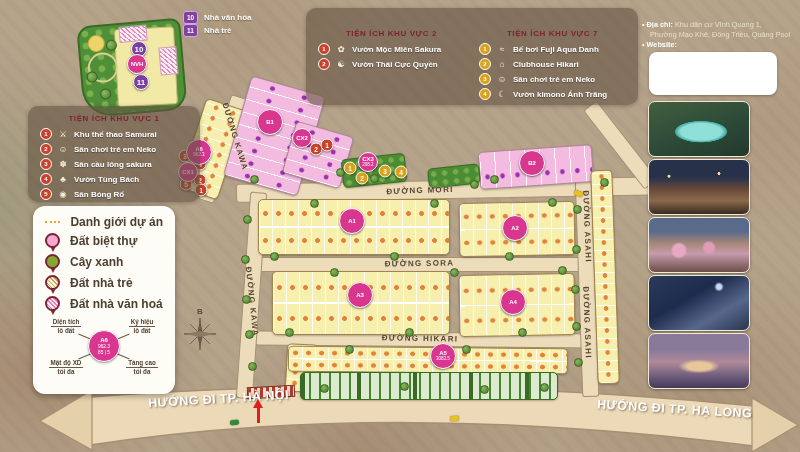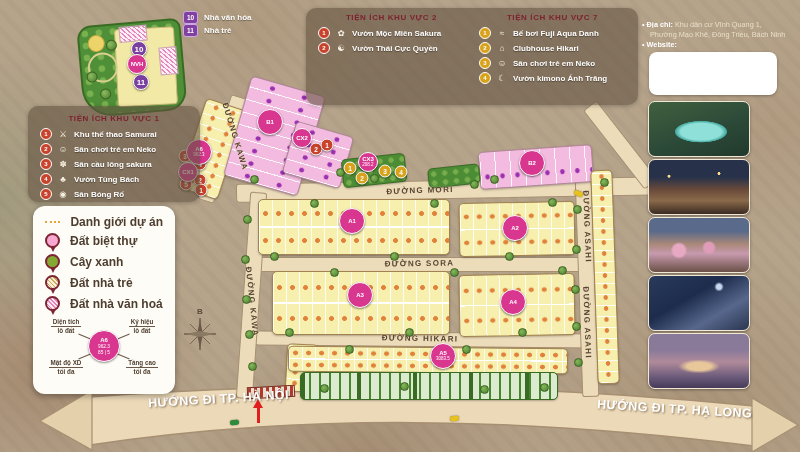--- a/index.html
+++ b/index.html
@@ -297,21 +297,21 @@
     <div class="lrow">
         <span class="sq">10</span>
         <span class="ltxt">Nhà văn hóa</span>
       </div>
     <div class="lrow">
         <span class="sq">11</span>
         <span class="ltxt">Nhà trẻ</span>
       </div>
   </div>
 
-  <div class="panel" style="left:306px;top:8px;width:332px;height:97px;padding:5px 12px;box-sizing:border-box;display:flex;gap:14px;">
+  <div class="panel" style="left:306px;top:8px;width:332px;height:97px;padding:21px 12px;box-sizing:border-box;display:flex;gap:14px;">
     <div style="flex:1;">
       <h4>TIỆN ÍCH KHU VỰC 2</h4>
       <div class="lrow">
           <span class="num red">1</span>
           <span class="licon">✿</span>
           <span class="ltxt">Vườn Mộc Miên Sakura</span>
         </div>
       <div class="lrow">
           <span class="num red">2</span>
           <span class="licon">☯</span>
@@ -405,21 +405,21 @@
       <div class="dcircle">
         <span class="a">A6</span>
         <span class="b">962.3</span>
         <span class="b"><span>85</span>&nbsp;|&nbsp;<span>5</span></span>
       </div>
     </div>
   </div>
 
   <div class="info">
     <div class="line"><span class="b">Địa chỉ:</span> <span>Khu dân cư Vĩnh Quang 1,</span></div>
-    <div class="indent"><span>Phường Mạo Khê, Đông Triều, Bách Ninh</span></div>
+    <div class="indent"><span>Phường Mạo Khê, Đông Triều, Quảng Pool</span></div>
     <div class="line"><span class="b">Website:</span></div>
   </div>
   <div class="webbox"></div>
   <div class="photo ph1"></div>
   <div class="photo ph2"></div>
   <div class="photo ph3"></div>
   <div class="photo ph4"></div>
   <div class="photo ph5"></div>
 
   <div class="dir left">HƯỚNG ĐI TP. HÀ NỘI</div>

